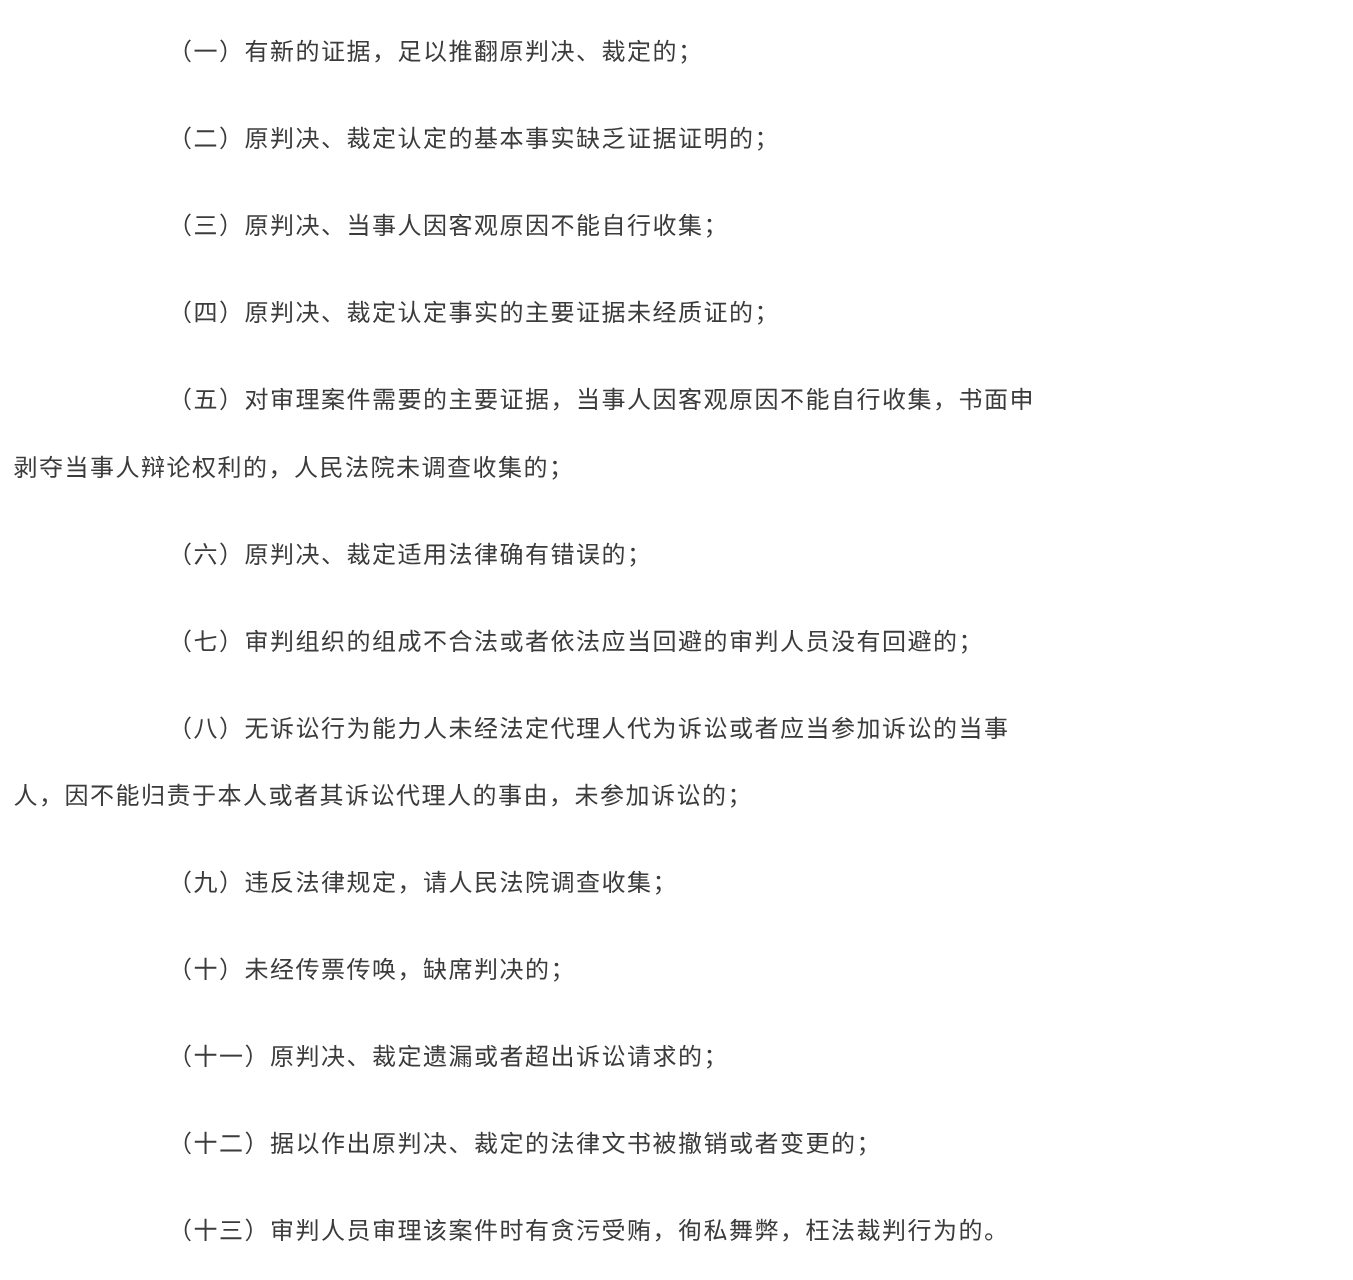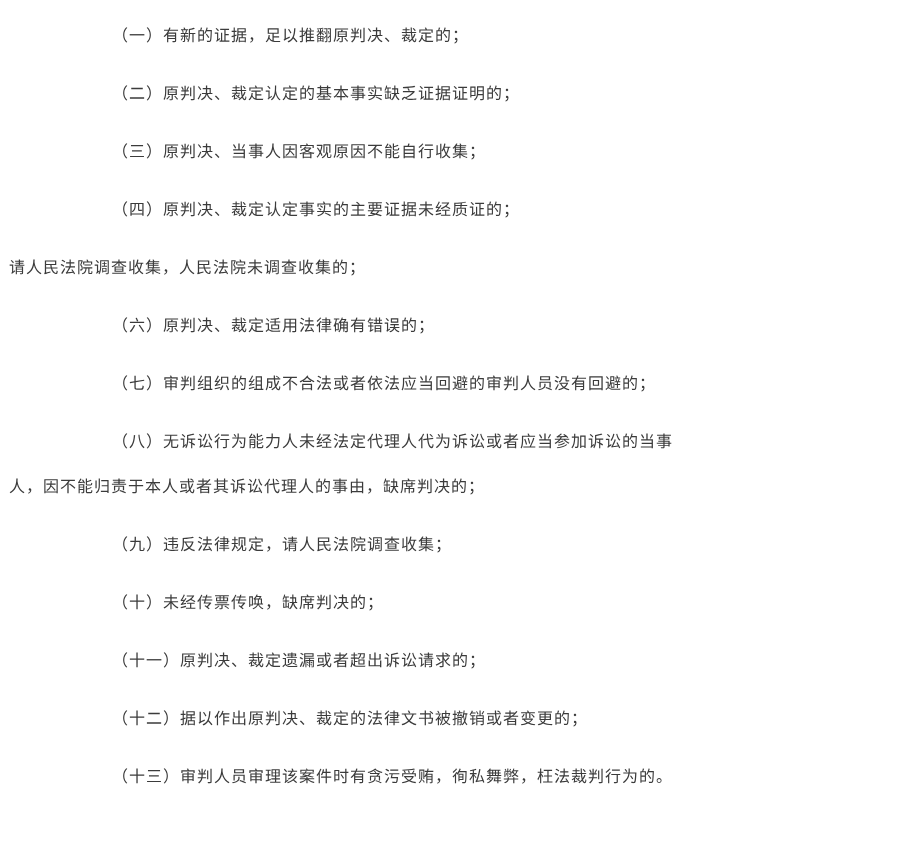--- a/index.html
+++ b/index.html
@@ -49,34 +49,35 @@
 
   <div class="para">
     <div class="line first">（三）原判决、当事人因客观原因不能自行收集；</div>
   </div>
 
   <div class="para">
     <div class="line first">（四）原判决、裁定认定事实的主要证据未经质证的；</div>
   </div>
 
   <div class="para">
-    <div class="line">请人民法院调查收集，人民法院未调查收集的；</div>
+    <div class="line first">（五）对审理案件需要的主要证据，当事人因客观原因不能自行收集，书面申</div>
+    <div class="line">剥夺当事人辩论权利的，人民法院未调查收集的；</div>
   </div>
 
   <div class="para">
     <div class="line first">（六）原判决、裁定适用法律确有错误的；</div>
   </div>
 
   <div class="para">
     <div class="line first">（七）审判组织的组成不合法或者依法应当回避的审判人员没有回避的；</div>
   </div>
 
   <div class="para">
     <div class="line first">（八）无诉讼行为能力人未经法定代理人代为诉讼或者应当参加诉讼的当事</div>
-    <div class="line">人，因不能归责于本人或者其诉讼代理人的事由，缺席判决的；</div>
+    <div class="line">人，因不能归责于本人或者其诉讼代理人的事由，未参加诉讼的；</div>
   </div>
 
   <div class="para">
     <div class="line first">（九）违反法律规定，请人民法院调查收集；</div>
   </div>
 
   <div class="para">
     <div class="line first">（十）未经传票传唤，缺席判决的；</div>
   </div>
 

